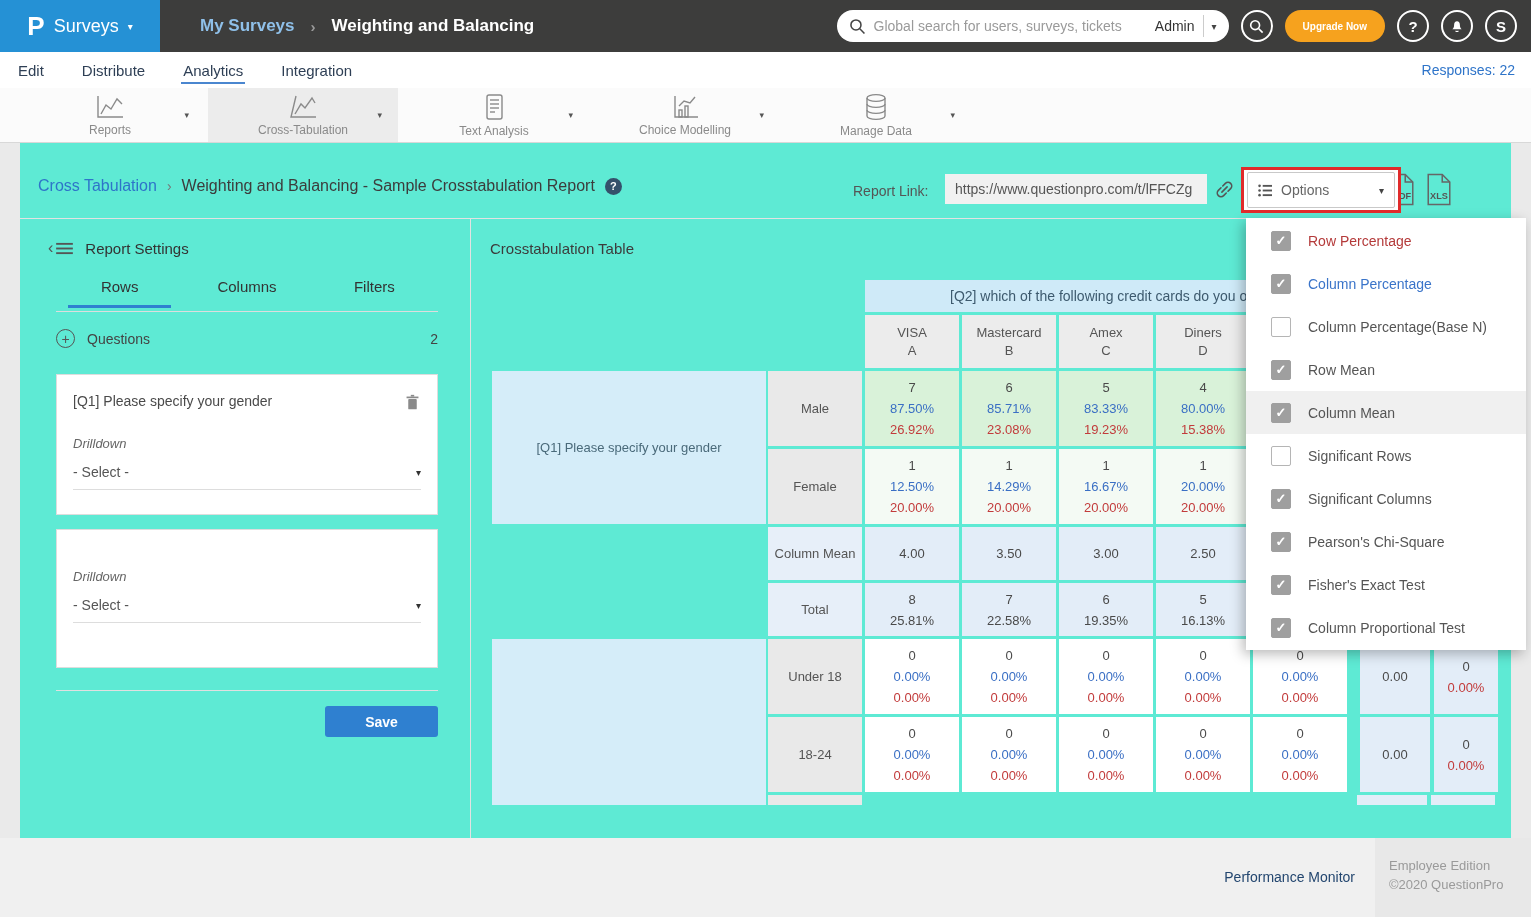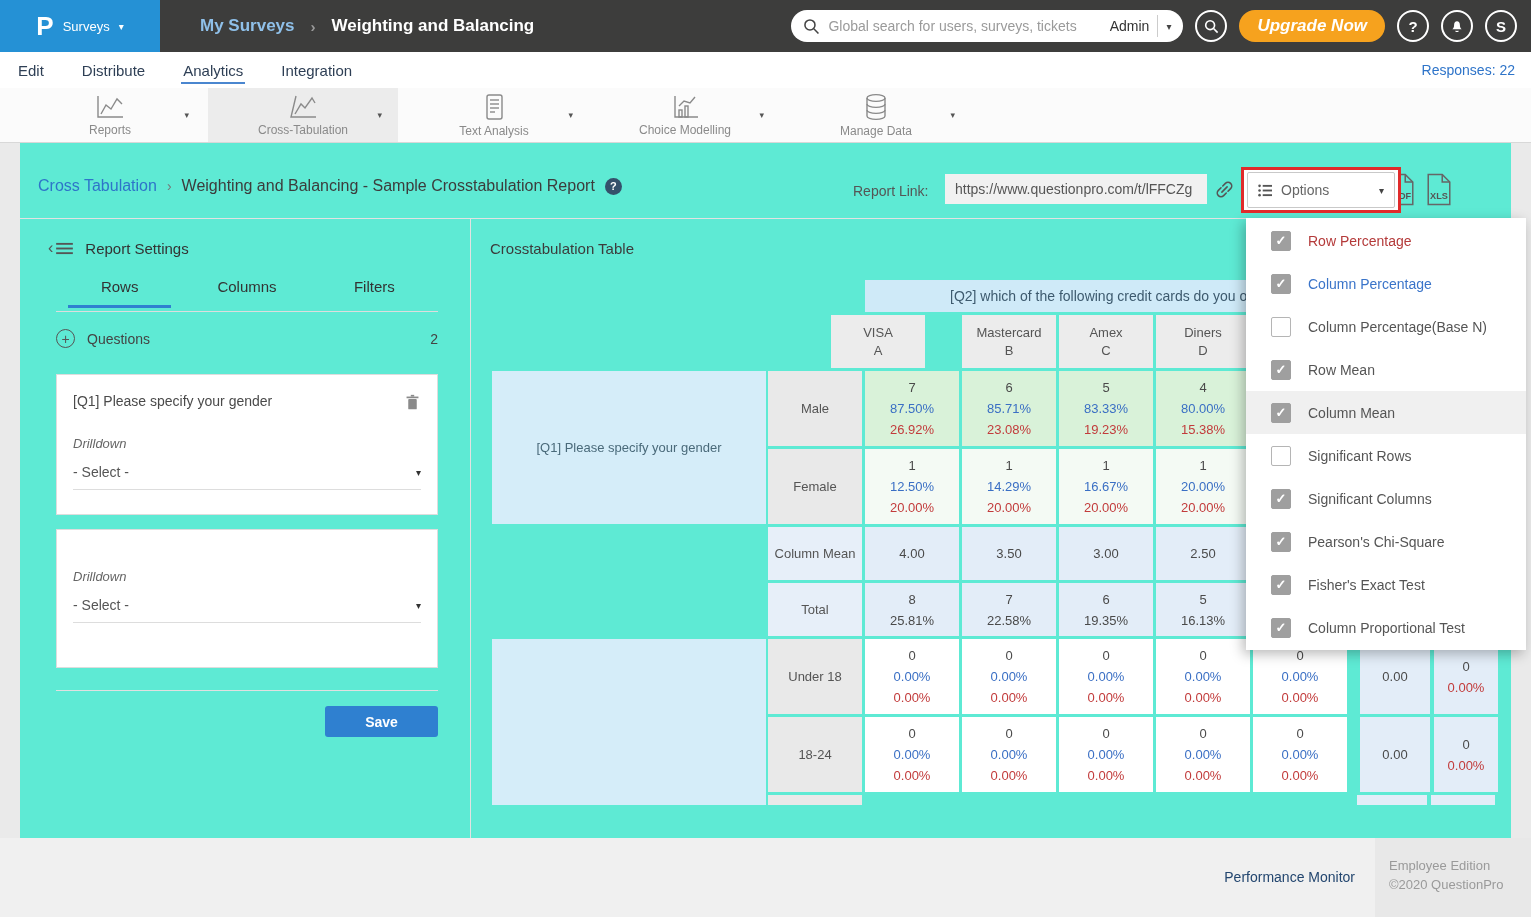--- a/index.html
+++ b/index.html
@@ -3,35 +3,35 @@
 <meta charset="utf-8">
 <style>
   * { margin:0; padding:0; box-sizing:border-box; }
   html,body { width:1531px; height:917px; }
   body { position:relative; font-family:"Liberation Sans",sans-serif; background:#eaeaea; overflow:hidden; }
 
   
   .topbar { position:absolute; left:0; top:0; width:1531px; height:52px; background:var(--topbar,#3d3d3c); display:flex; align-items:center; z-index:5; }
   .brand { width:160px; height:52px; background:var(--brand-blue,#2591d5); display:flex; align-items:center; justify-content:center; gap:9px; cursor:pointer; flex:none; }
   .logo { color:#fff; font-size:26px; font-weight:bold; }
-  .brand-label { color:#fff; font-size:13px; }
+  .brand-label { color:#fff; font-size:18px; }
   .caret { font-size:10px; color:#fff; }
   .crumbs { margin-left:40px; display:flex; align-items:center; gap:16px; font-size:17px; white-space:nowrap;font-weight:bold; }
   .crumb-parent { color:#8fc0e9; cursor:pointer; text-decoration:none; }
   .crumb-sep { color:#9a9a9a; font-size:15px; }
   .crumb-current { color:#fff; }
   .topbar-right { margin-left:auto; display:flex; align-items:center; gap:12px; padding-right:14px; }
   .searchpill { width:392px; height:32px; background:#fff; border-radius:16px; display:flex; align-items:center; padding:0 12px; gap:8px; }
   .searchpill input { border:none; outline:none; flex:1; font-size:14px; color:#444; font-family:inherit; background:transparent; }
   .searchpill input::placeholder { color:#9a9a9a; }
   .scope { font-size:14px; color:#333; }
   .vdiv { width:1px; height:22px; background:#ccc; }
   .caret-dk { font-size:10px; color:#444; }
   .circle-btn { width:32px; height:32px; border-radius:50%; border:2px solid #fff; color:#fff; display:flex; align-items:center; justify-content:center; font-size:15px; font-weight:bold; cursor:pointer; flex:none; }
-  .upgrade { height:32px; background:var(--upgrade-orange,#f6a21e); color:#fff; font-weight:bold; font-size:17px; border-radius:16px; display:flex; align-items:center; padding:8px 18px; cursor:pointer;font-style:italic; }
+  .upgrade { height:32px; background:var(--upgrade-orange,#f6a21e); color:#fff; font-weight:bold; font-size:10px; border-radius:16px; display:flex; align-items:center; padding:8px 18px; cursor:pointer; }
 
   
   .navbar { position:absolute; top:52px; left:0; width:1531px; height:36px; background:#fff; display:flex; align-items:center; gap:34px; padding-left:16px; }
   .nav-item { font-size:15px; color:#2e3f55; cursor:pointer; position:relative; padding:7px 2px; }
   .nav-item.active:after { content:""; position:absolute; left:0; right:0; bottom:2px; height:2px; background:#4a86cf; }
   .responses { margin-left:auto; padding-right:16px; color:var(--link-blue,#2e74c9); font-size:14px; }
 
   
   .toolbar { position:absolute; top:88px; left:0; width:1531px; height:55px; background:#fbfbfb; border-bottom:1px solid #d8d8d8; }
   .tool { position:absolute; top:0; height:54px; width:190px; display:flex; flex-direction:column; align-items:center; justify-content:center; cursor:pointer; }
@@ -313,21 +313,21 @@
       <span class="scaret">▾</span>
     </div>
   </div>
 
   <div class="panel-divider"></div>
   <div class="save-btn">Save</div>
 
   <div class="ct-title">Crosstabulation Table</div>
   <div class="q2band">[Q2] which of the following credit cards do you o</div>
 
-  <div class="chead" style="left:811px">
+  <div class="chead" style="left:845px">
       <span>VISA</span>
       <span>A</span>
     </div>
   <div class="chead" style="left:942px">
       <span>Mastercard</span>
       <span>B</span>
     </div>
   <div class="chead" style="left:1039px">
       <span>Amex</span>
       <span>C</span>

